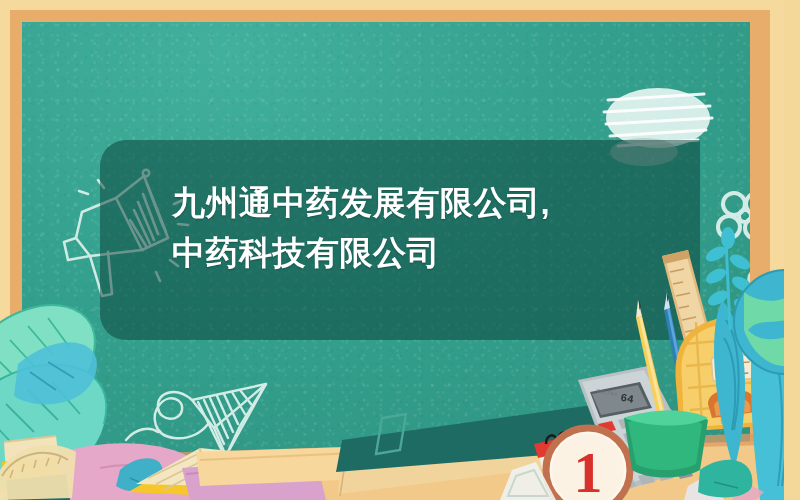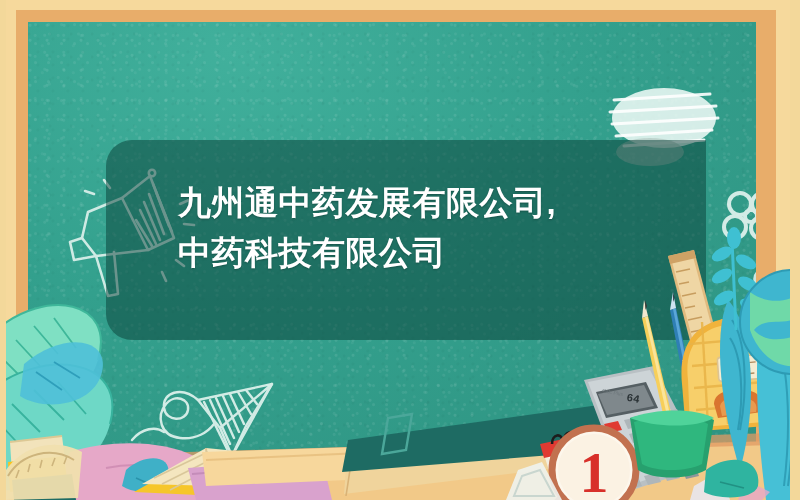--- a/index.html
+++ b/index.html
@@ -3,21 +3,21 @@
 <meta charset="utf-8">
 <title>Chalkboard Banner</title>
 <style>
   * { margin:0; padding:0; box-sizing:border-box; }
   html,body { width:800px; height:500px; overflow:hidden; }
   body {
     font-family:"Liberation Sans","DejaVu Sans",sans-serif;
     background:#f3d89a;
   }
 
-  #stage { position:relative; width:784px; height:500px; overflow:hidden;margin-left:6px; }
+  #stage { position:relative; width:784px; height:500px; overflow:hidden; }
 
   
   .frame-outer{
     position:absolute; inset:0;
     background:#f6d99c;
   }
   .frame-inner{
     position:absolute;
     left:10px; top:10px; right:14px; bottom:10px;
     background:#e8ad6a;

